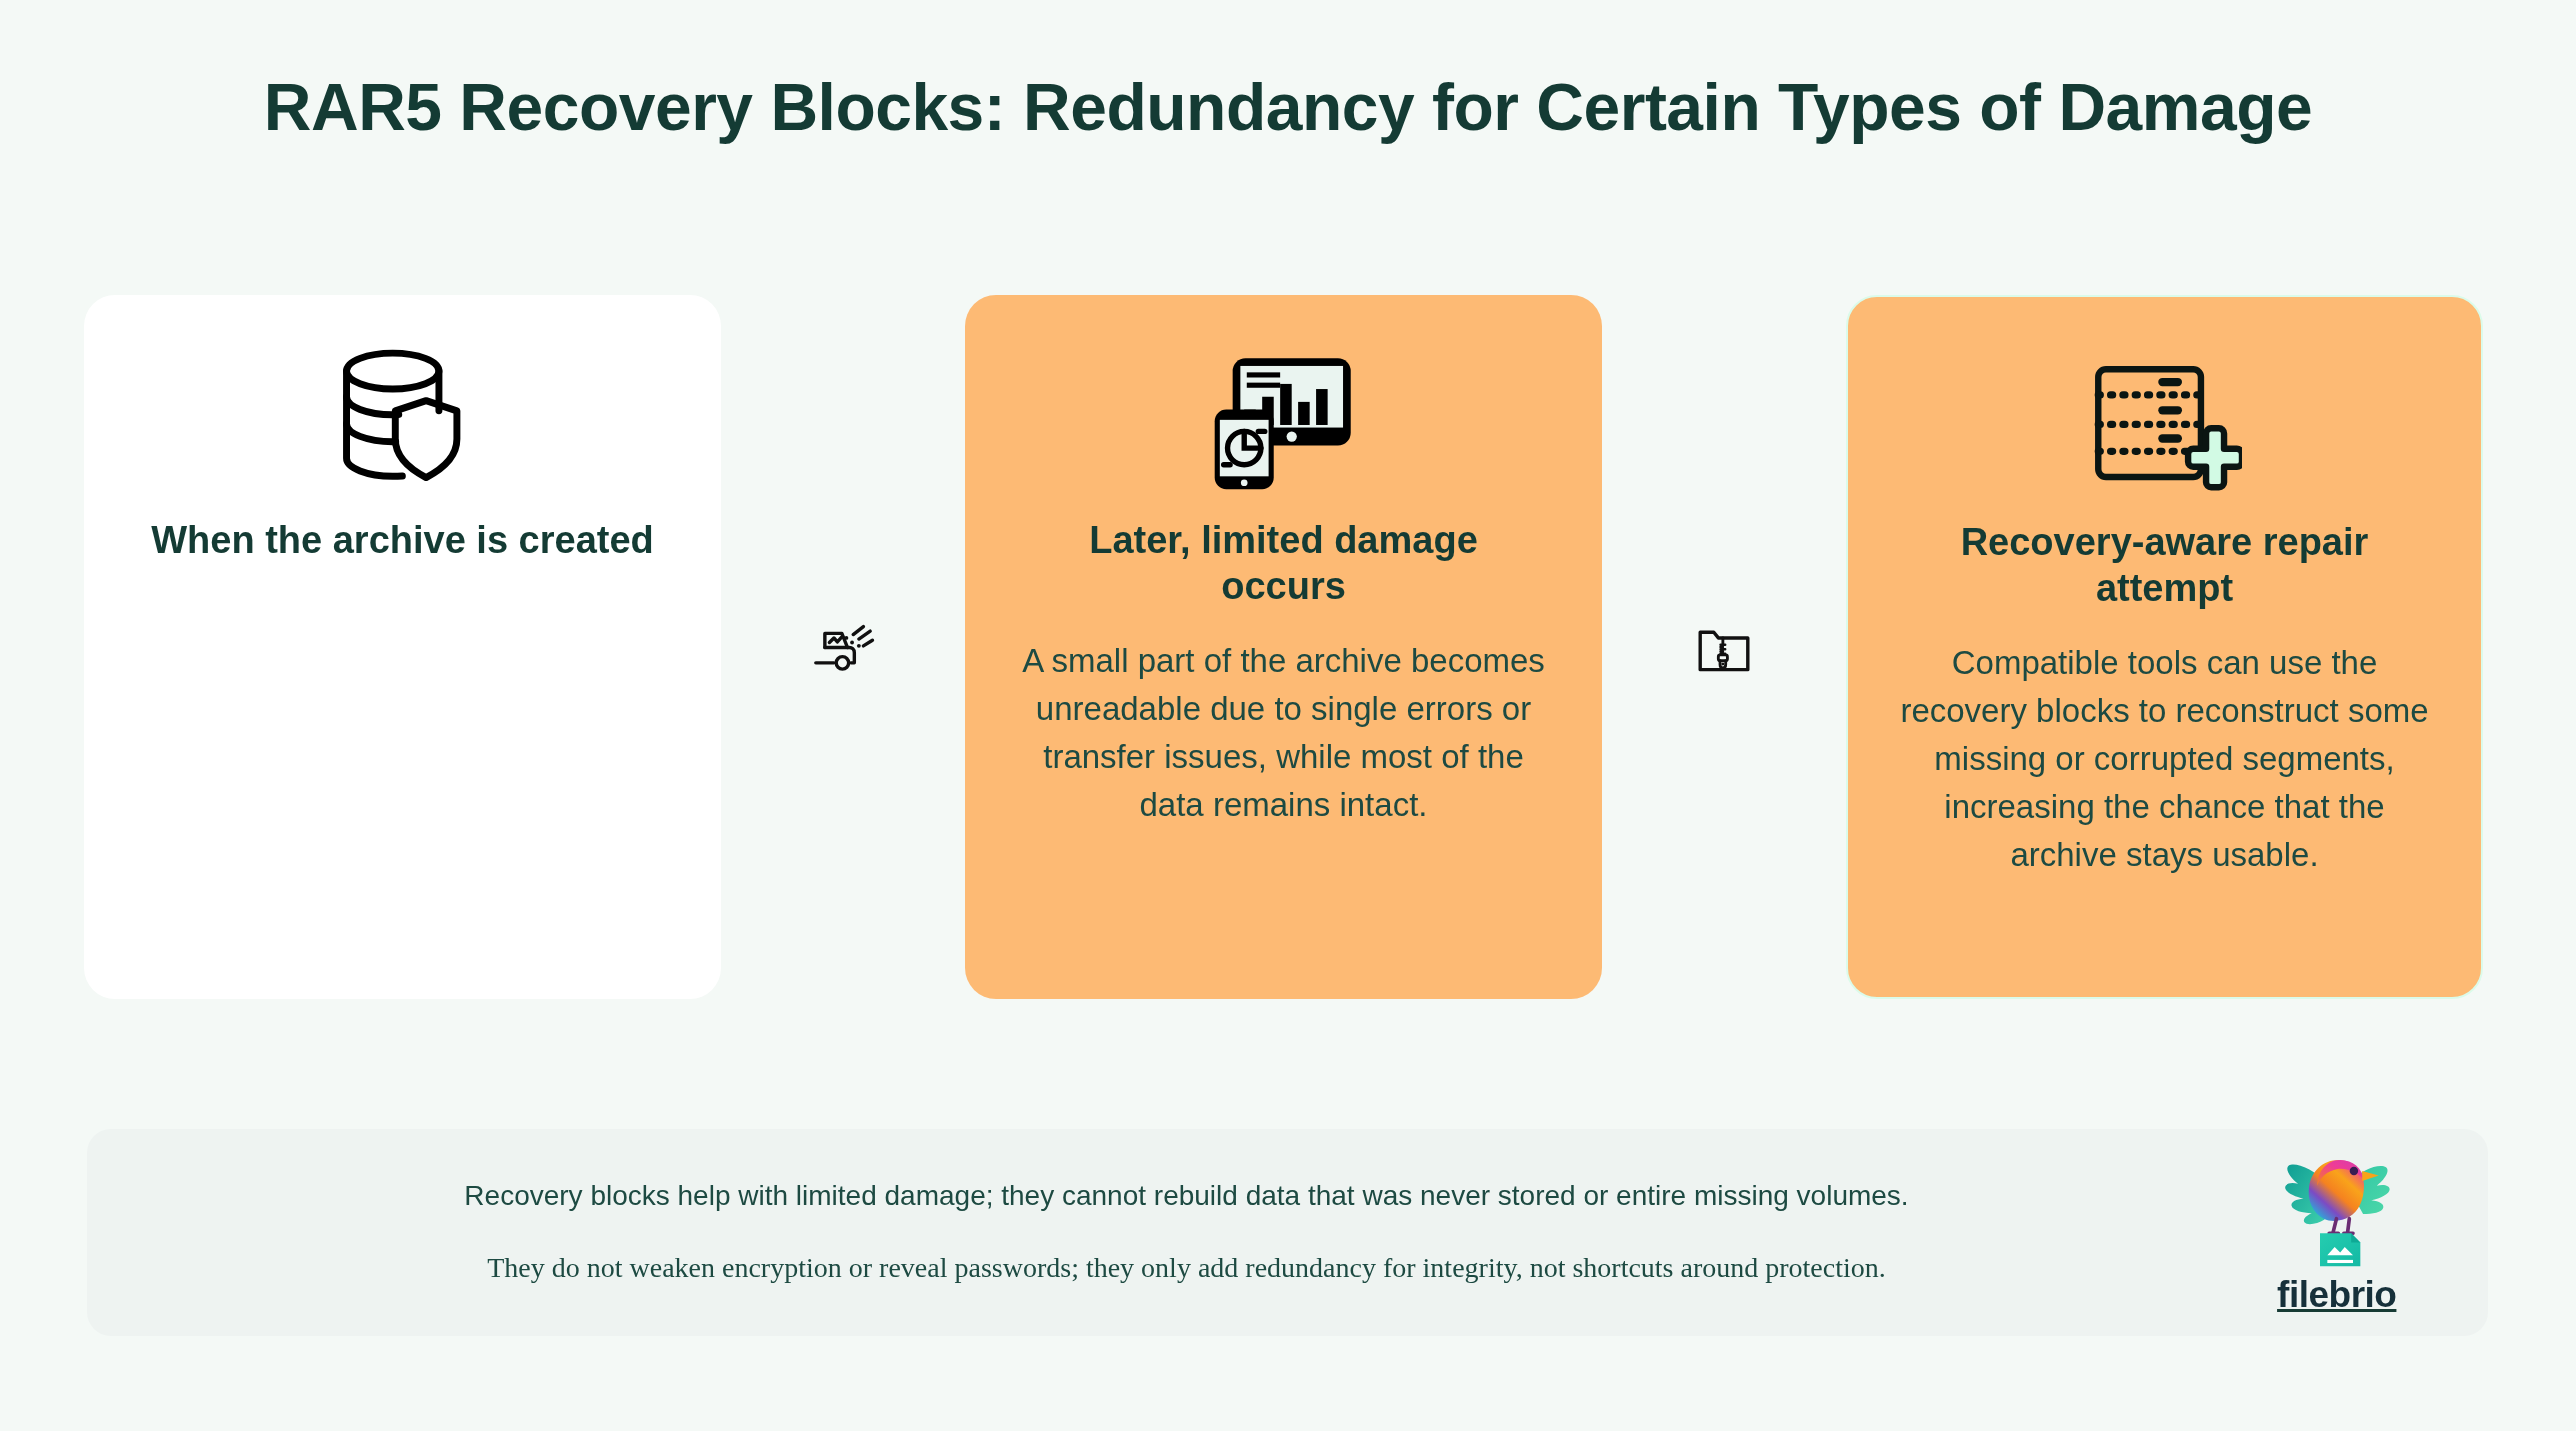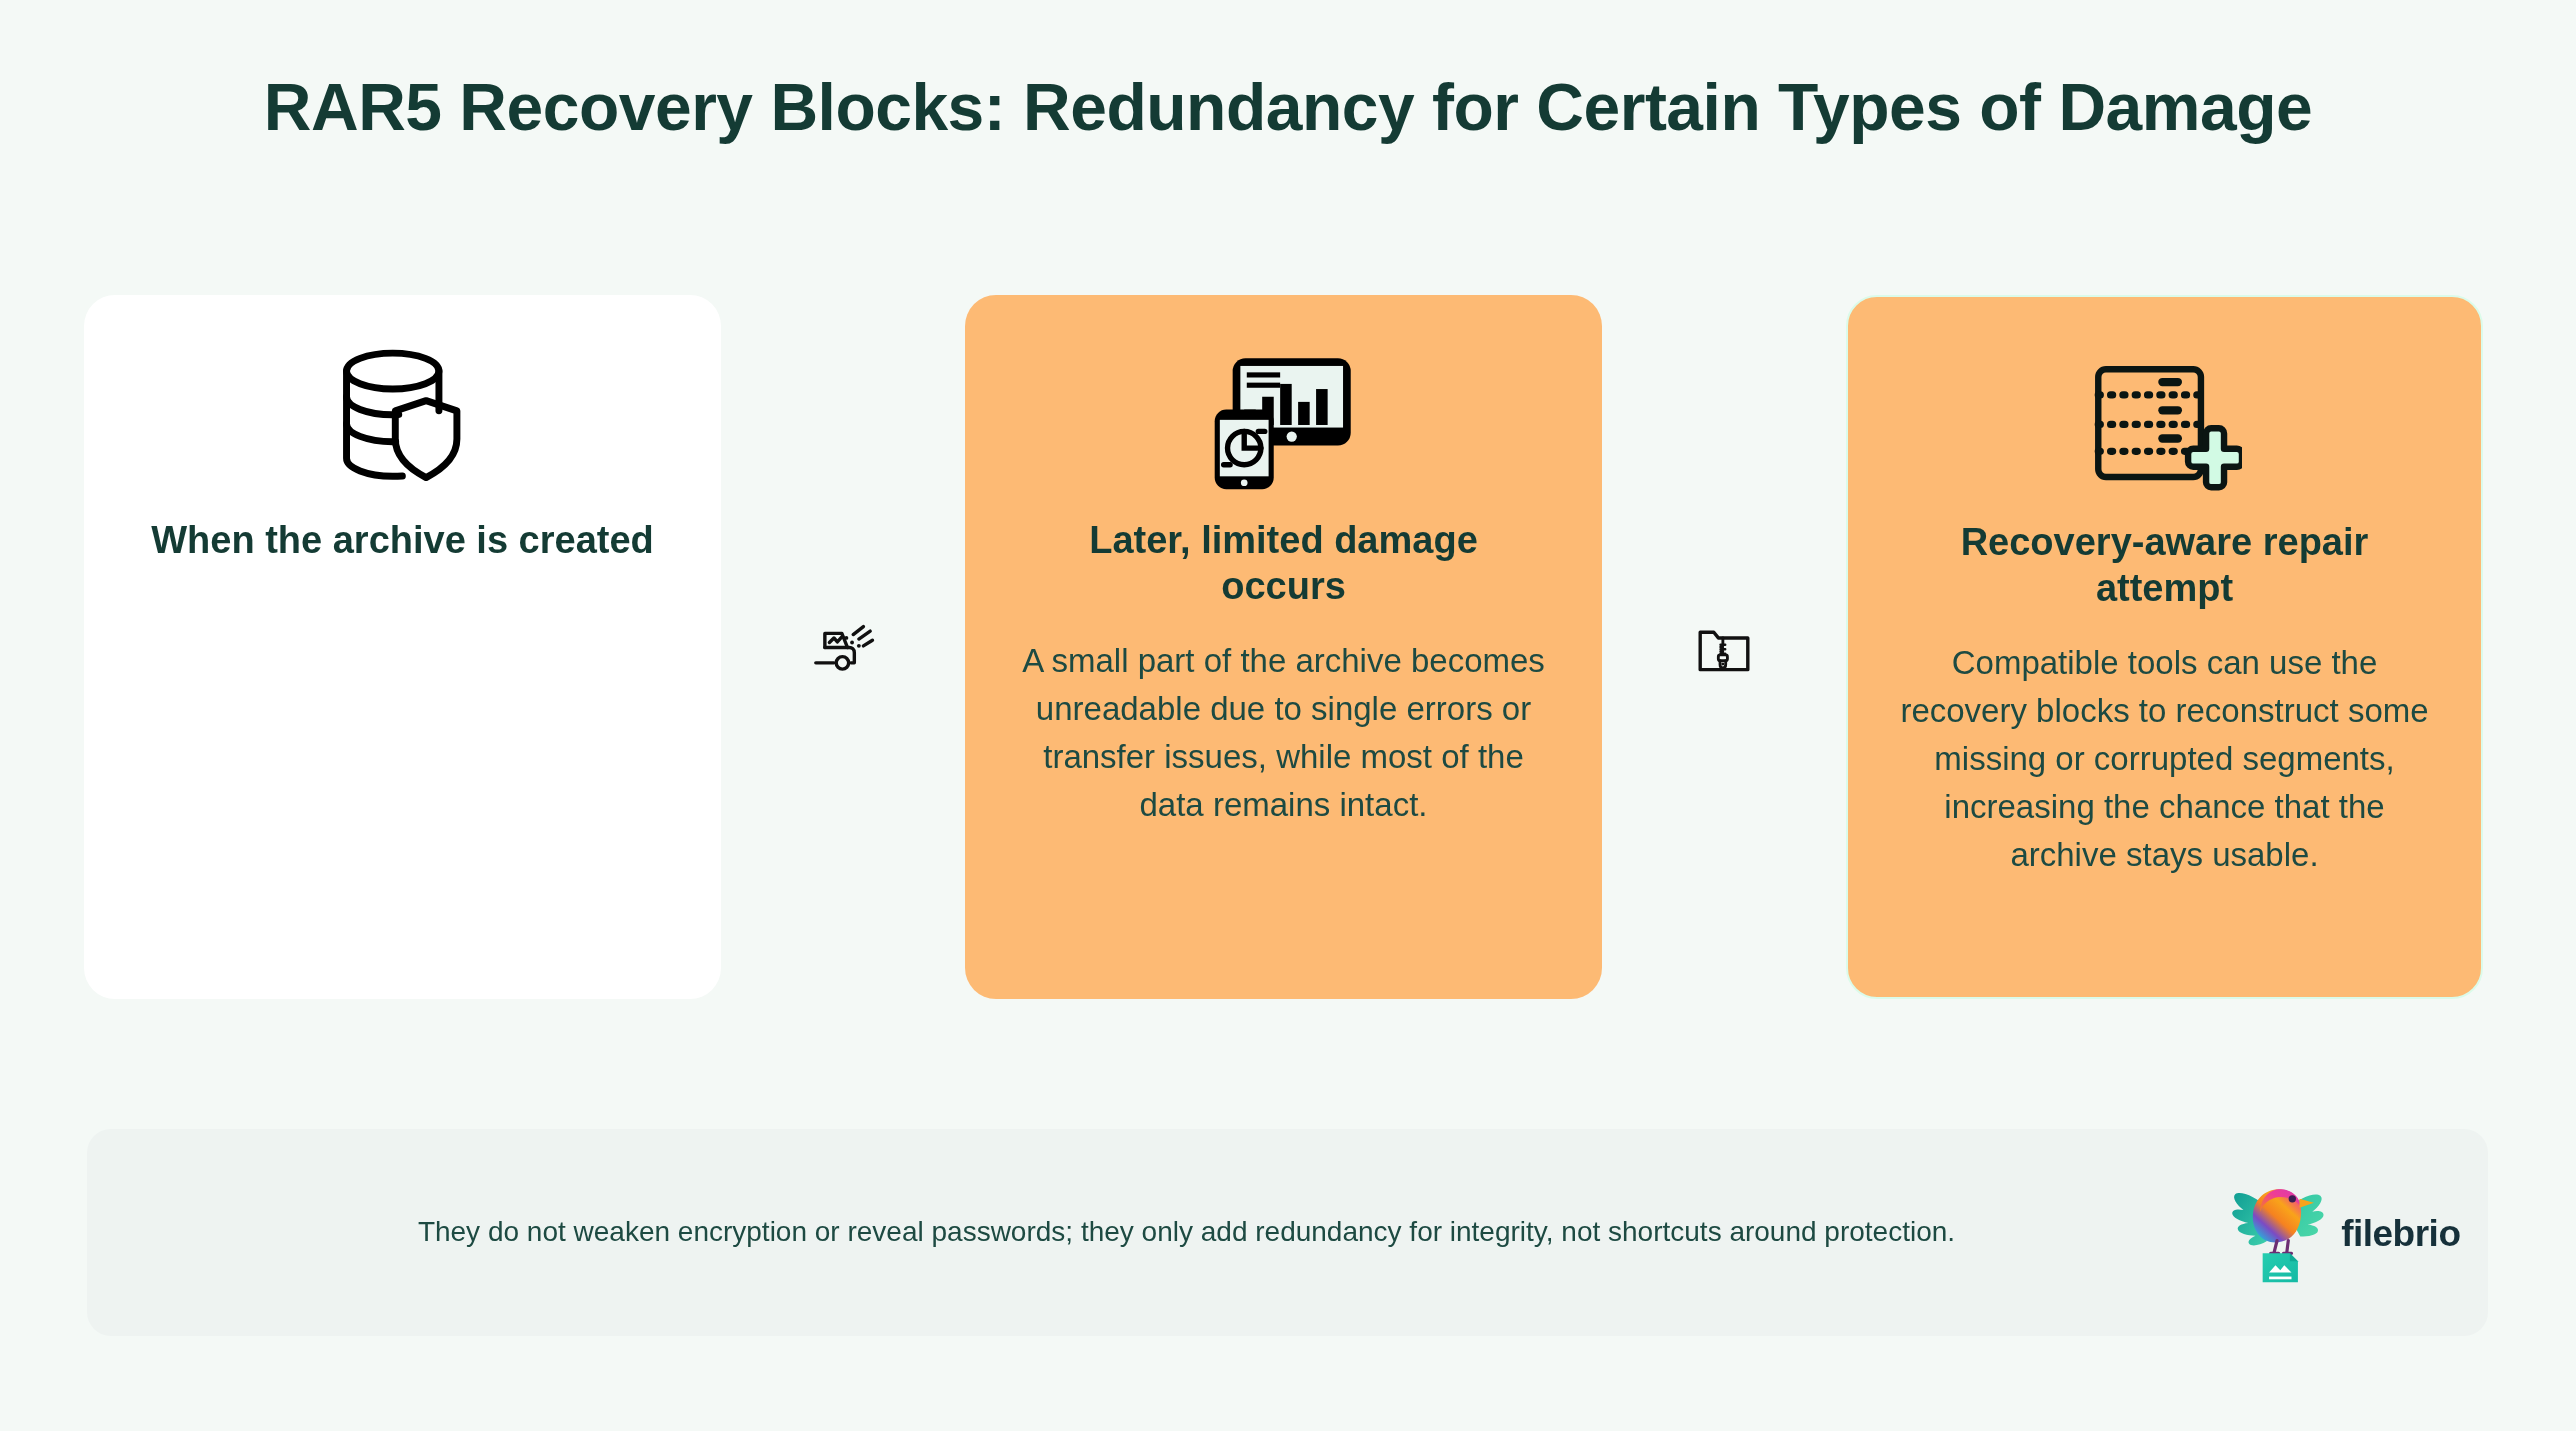--- a/index.html
+++ b/index.html
@@ -129,24 +129,25 @@
     font-size: 28px;
     line-height: 1.32;
     color: #1d4a42;
   }
   .footer-note + .footer-note { margin-top: 35px; font-family: Liberation Serif, serif; }
 
   .brand {
     width: 275px;
     flex: 0 0 auto;
     display: flex;
-    flex-direction: row;
+    flex-direction: column;
     align-items: center;
     justify-content: center;
     padding-right: 27.5px;
+    text-decoration: underline;
   }
   .brand-mark { width: 147px; height: 121px; display: block; }
   .brand-name {
     margin-top: 3.7px;
     font-size: 37px;
     font-weight: 700;
     letter-spacing: -0.5px;
     color: #16303a;
   }
 </style>
@@ -248,20 +249,21 @@
       </svg>
     </div>
     <h2 class="card-title">Recovery-aware repair attempt</h2>
     <p class="card-body">Compatible tools can use the recovery blocks to reconstruct some missing or corrupted segments, increasing the chance that the archive stays usable.</p>
   </div>
 
 </div>
 
 <div class="footer">
   <div class="footer-notes">
+    <p class="footer-note">Recovery blocks help with limited damage; they cannot rebuild data that was never stored or entire missing volumes.</p>
     <p class="footer-note">They do not weaken encryption or reveal passwords; they only add redundancy for integrity, not shortcuts around protection.</p>
   </div>
   <div class="brand">
     <svg class="brand-mark" viewBox="0 0 160 132">
       <defs>
         <linearGradient id="wingL" x1="0" y1="0" x2="1" y2="1">
           <stop offset="0%" stop-color="#0f9d93"></stop>
           <stop offset="100%" stop-color="#3fd0ad"></stop>
         </linearGradient>
         <linearGradient id="wingR" x1="0" y1="0" x2="1" y2="1">

